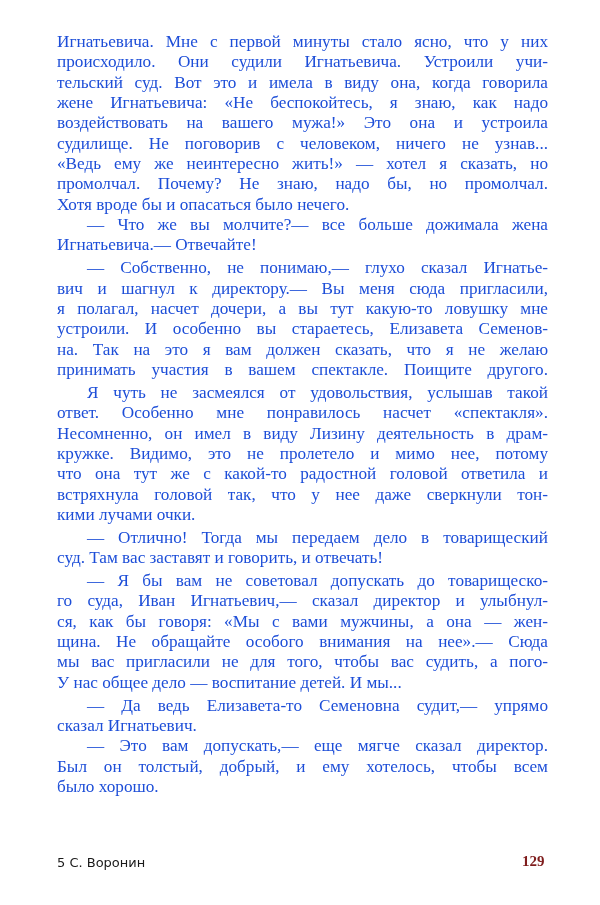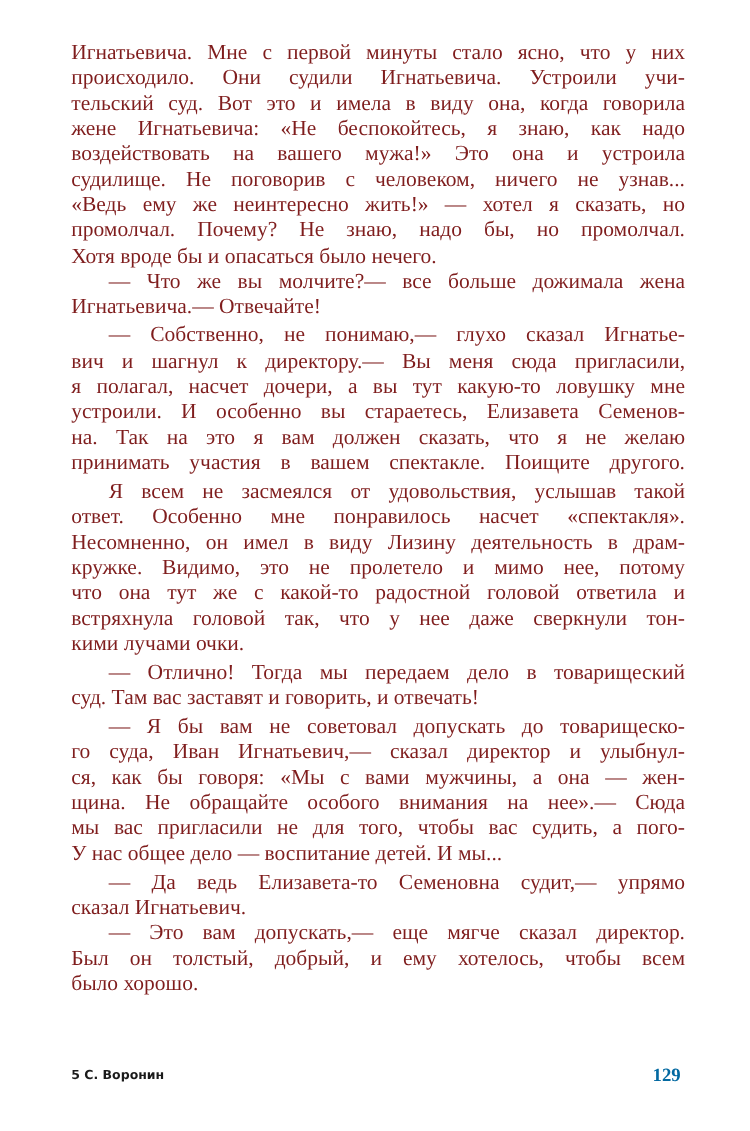--- a/index.html
+++ b/index.html
@@ -1,34 +1,34 @@
 <!DOCTYPE html>
 <html><head>
 <meta charset="utf-8">
 <style>
   html, body { margin: 0; padding: 0; background: #ffffff; }
   body { width: 600px; height: 905px; position: relative; overflow: hidden; }
   .page {
     position: absolute; left: 57px; top: 32px; width: 491px;
     font-family: "Liberation Serif", "DejaVu Serif", serif;
-    font-size: 17.2px; line-height: 20.35px; color: #7f1d1d;
+    font-size: 17.2px; line-height: 20.35px; color: #1d4ed8;
     text-align: justify;
   }
   .para { margin: 0; text-indent: 0; }
   .para.indent { text-indent: 30px; }
   .para.gap { margin-top: 2.5px; }
   .line { display: block; text-align: justify; text-align-last: justify; white-space: nowrap; }
   .line.last { text-align-last: left; }
   .footer-sig {
     position: absolute; left: 57px; top: 855px;
-    font-family: "DejaVu Sans", sans-serif; font-weight: bold; font-size: 10px; color: #1a1a1a;
+    font-family: "DejaVu Sans", sans-serif; font-weight: normal; font-size: 13px; color: #1a1a1a;
   }
   .page-num {
     position: absolute; left: 522px; top: 853px;
-    font-family: "Liberation Serif", serif; font-weight: bold; font-size: 15px; color: #0369a1;
+    font-family: "Liberation Serif", serif; font-weight: bold; font-size: 15px; color: #7f1d1d;
   }
 </style>
 </head>
 <body>
 
 <div class="page">
   <div class="para">
     <span class="line">Игнатьевича. Мне с первой минуты стало ясно, что у них</span>
     <span class="line">происходило. Они судили Игнатьевича. Устроили учи-</span>
     <span class="line">тельский суд. Вот это и имела в виду она, когда говорила</span>
@@ -48,21 +48,21 @@
   <div class="para indent gap">
     <span class="line">— Собственно, не понимаю,— глухо сказал Игнатье-</span>
     <span class="line" style="text-indent:0">вич и шагнул к директору.— Вы меня сюда пригласили,</span>
     <span class="line" style="text-indent:0">я полагал, насчет дочери, а вы тут какую-то ловушку мне</span>
     <span class="line" style="text-indent:0">устроили. И особенно вы стараетесь, Елизавета Семенов-</span>
     <span class="line" style="text-indent:0">на. Так на это я вам должен сказать, что я не желаю</span>
     <span class="line" style="text-indent:0">принимать участия в вашем спектакле. Поищите другого.</span>
   </div>
 
   <div class="para indent gap">
-    <span class="line">Я всем не засмеялся от удовольствия, услышав такой</span>
+    <span class="line">Я чуть не засмеялся от удовольствия, услышав такой</span>
     <span class="line" style="text-indent:0">ответ. Особенно мне понравилось насчет «спектакля».</span>
     <span class="line" style="text-indent:0">Несомненно, он имел в виду Лизину деятельность в драм-</span>
     <span class="line" style="text-indent:0">кружке. Видимо, это не пролетело и мимо нее, потому</span>
     <span class="line" style="text-indent:0">что она тут же с какой-то радостной головой ответила и</span>
     <span class="line" style="text-indent:0">встряхнула головой так, что у нее даже сверкнули тон-</span>
     <span class="line last" style="text-indent:0">кими лучами очки.</span>
   </div>
 
   <div class="para indent gap">
     <span class="line">— Отлично! Тогда мы передаем дело в товарищеский</span>

